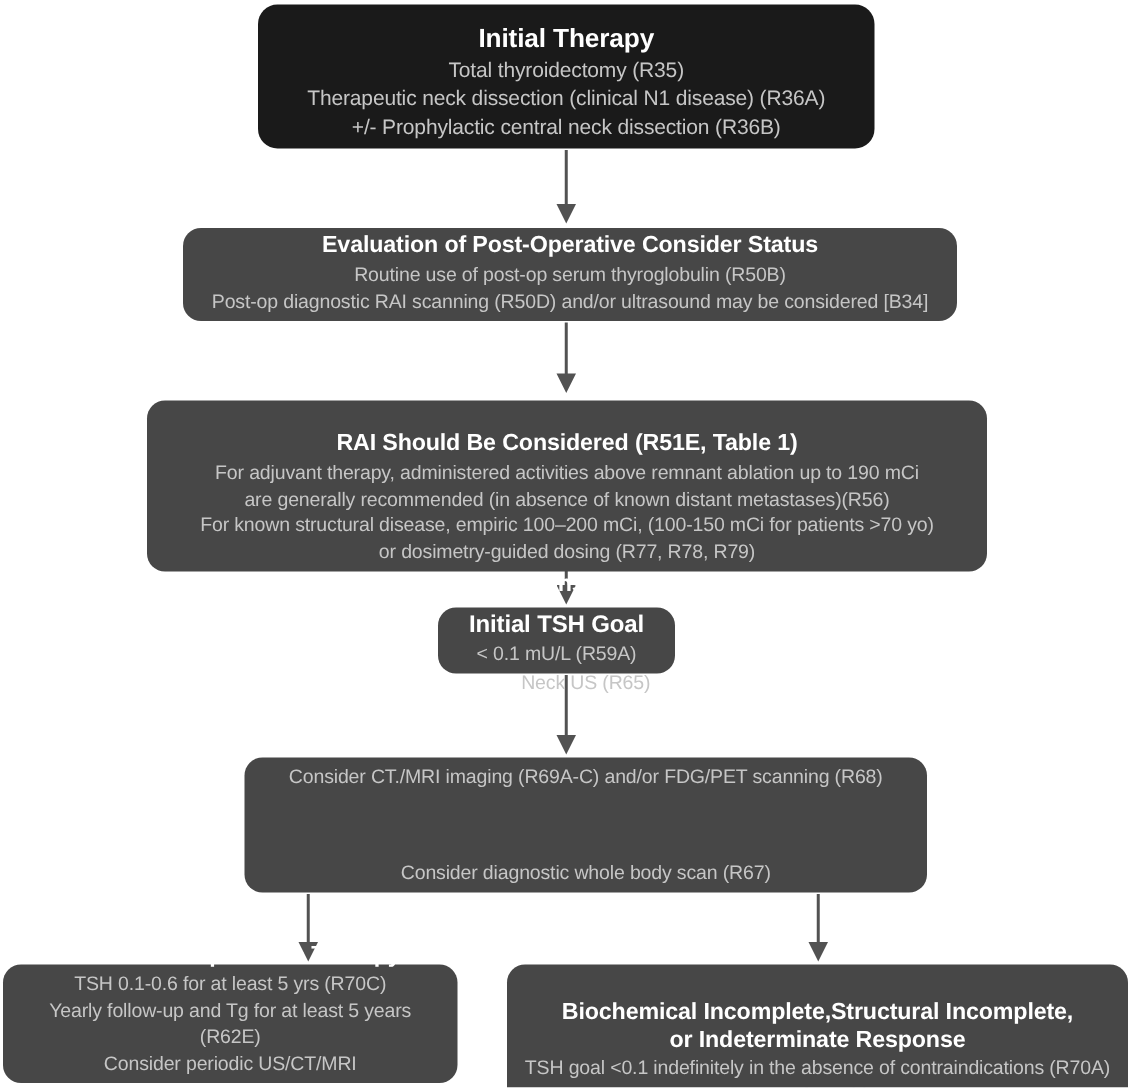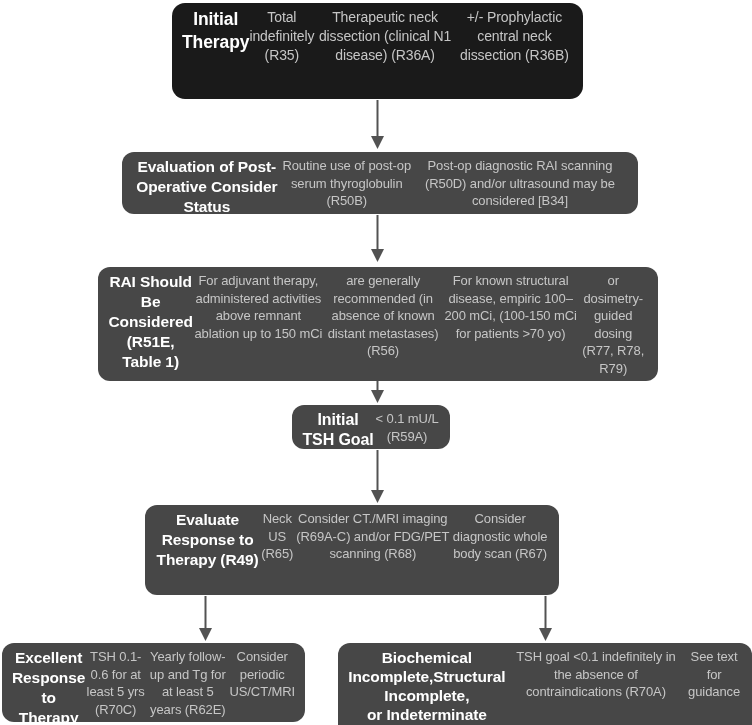--- a/index.html
+++ b/index.html
@@ -30,22 +30,22 @@
     fill: var(--arrow, #4a4a4a);
   }
   .node {
     position: absolute;
     box-sizing: border-box;
     background: var(--node-bg, #474747);
     border-radius: 12px;
     color: var(--body-text, #c6c6c6);
     text-align: center;
     display: flex;
-    flex-direction: row;
-    justify-content: flex-start;
+    flex-direction: column;
+    justify-content: flex-end;
     padding: 5px 10px;
     letter-spacing: -0.1px;
   }
   .node-title {
     color: var(--title-text, #ffffff);
     font-weight: bold;
     font-size: 15.5px;
     line-height: 20px;
     white-space: pre-line;
   }
@@ -55,21 +55,21 @@
     white-space: pre-line;
   }
   
   .n0 { left: 172px; top: 3px;   width: 411px; height: 96px; background: var(--node-primary-bg, #1a1a1a); border-radius: 13px; }
   .n0 .node-title { font-size: 17.5px; line-height: 23px; }
   .n0 .node-line  { font-size: 14px;   line-height: 19px; }
   .n1 { left: 122px; top: 152px; width: 516px; height: 62px; }
   .n2 { left: 98px;  top: 267px; width: 560px; height: 114px; }
   .n3 { left: 292px; top: 405px; width: 158px; height: 44px; }
   .n3 .node-title { font-size: 16px; }
-  .n4 { left: 145px; top: 505px; width: 414px; height: 90px; }
+  .n4 { left: 163px; top: 505px; width: 455px; height: 90px; gap: 46px; }
   .n5 { left: 2px;   top: 643px; width: 303px; height: 79px; }
   .n6 { left: 338px; top: 643px; width: 414px; height: 100px; }
   .n6 .node-title { line-height: 19px; }
 </style>
 </head>
 <body>
 
 <div class="canvas">
 
   <svg class="arrow-layer" viewBox="0 0 752 725" xmlns="http://www.w3.org/2000/svg">
@@ -94,34 +94,34 @@
       <polygon class="arrow-head" points="199,628 212,628 205.5,641"></polygon>
     </g>
     <g>
       <line class="arrow-line" x1="545.5" y1="596" x2="545.5" y2="629"></line>
       <polygon class="arrow-head" points="539,628 552,628 545.5,641"></polygon>
     </g>
   </svg>
 
   <div class="node n0">
     <div class="node-title">Initial Therapy</div>
-    <div class="node-line">Total indefinitely (R35)</div>
+    <div class="node-line">Total thyroidectomy (R35)</div>
     <div class="node-line">Therapeutic neck dissection (clinical N1 disease) (R36A)</div>
     <div class="node-line">+/- Prophylactic central neck dissection (R36B)</div>
   </div>
 
   <div class="node n1">
     <div class="node-title">Evaluation of Post-Operative Consider Status</div>
     <div class="node-line">Routine use of post-op serum thyroglobulin (R50B)</div>
     <div class="node-line">Post-op diagnostic RAI scanning (R50D) and/or ultrasound may be considered [B34]</div>
   </div>
 
   <div class="node n2">
     <div class="node-title">RAI Should Be Considered (R51E, Table 1)</div>
-    <div class="node-line">For adjuvant therapy, administered activities above remnant ablation up to 150 mCi</div>
+    <div class="node-line">For adjuvant therapy, administered activities above remnant ablation up to 190 mCi</div>
     <div class="node-line">are generally recommended (in absence of known distant metastases)(R56)</div>
     <div class="node-line">For known structural disease, empiric 100–200 mCi, (100-150 mCi for patients &gt;70 yo)</div>
     <div class="node-line">or dosimetry-guided dosing (R77, R78, R79)</div>
   </div>
 
   <div class="node n3">
     <div class="node-title">Initial TSH Goal</div>
     <div class="node-line">&lt; 0.1 mU/L (R59A)</div>
   </div>
 

